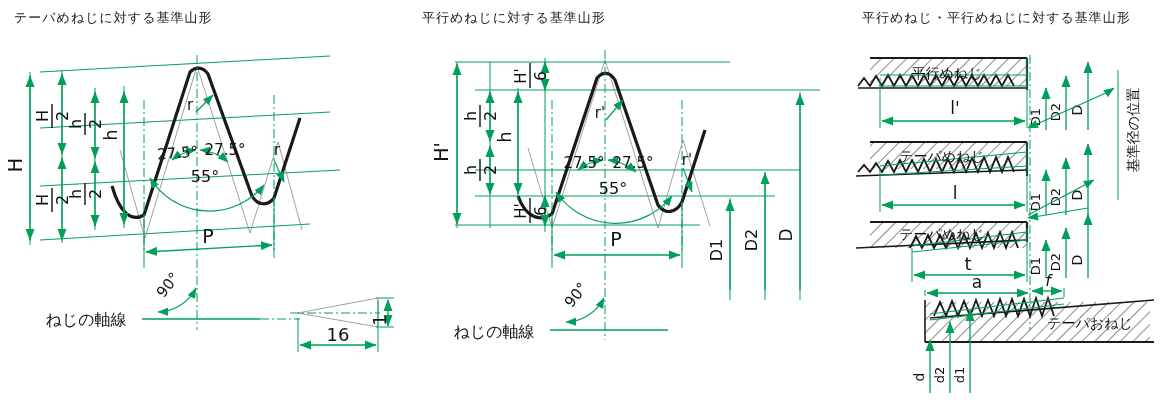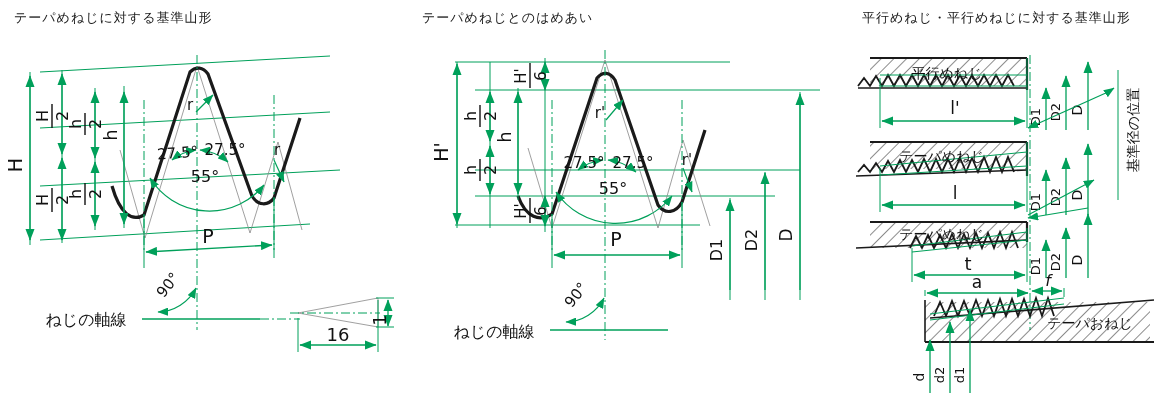--- a/index.html
+++ b/index.html
@@ -178,21 +178,21 @@
 
       <text class="lbl-jp" x="86" y="325" font-size="16" text-anchor="middle">ねじの軸線</text>
       <text class="lbl" x="172" y="288" font-size="15" text-anchor="middle" transform="rotate(-52 172 288)">90°</text>
 
       <text class="lbl" x="386" y="320" font-size="17" text-anchor="middle" transform="rotate(-90 386 320)">1</text>
       <text class="lbl" x="338" y="341" font-size="18" text-anchor="middle">16</text>
     </svg>
   </div>
 
   <div class="panel" id="panel-parallel">
-    <div class="panel-title">テーパめねじとのはめあい</div>
+    <div class="panel-title">平行めねじに対する基準山形</div>
 
     <svg width="450" height="401">
 
       <g class="g-thin">
         <line x1="55" y1="62" x2="330" y2="62"></line>
         <line x1="75" y1="90" x2="420" y2="90"></line>
         <line x1="75" y1="170" x2="400" y2="170"></line>
         <line x1="75" y1="196" x2="375" y2="196"></line>
         <line x1="55" y1="225" x2="300" y2="225"></line>
       </g>

